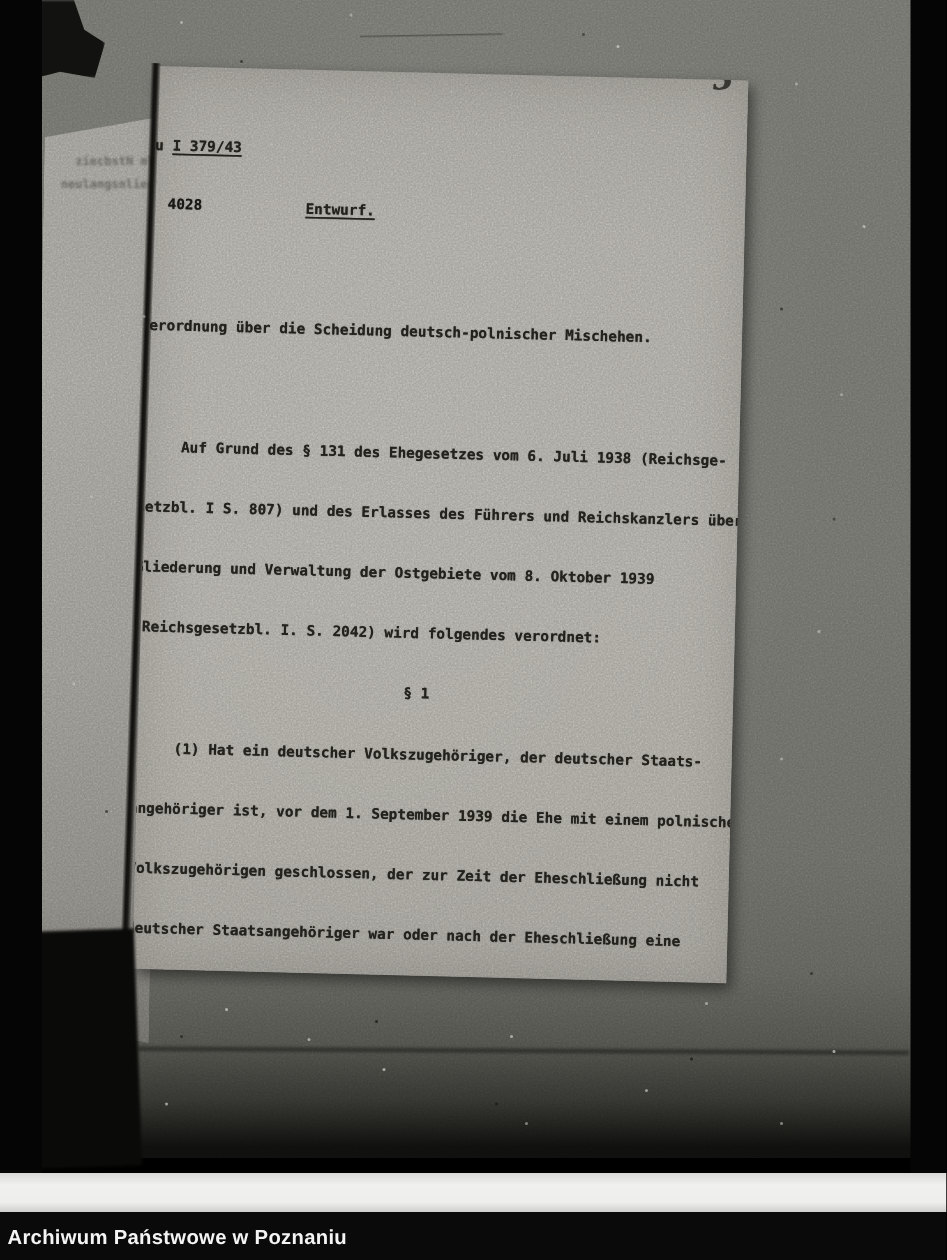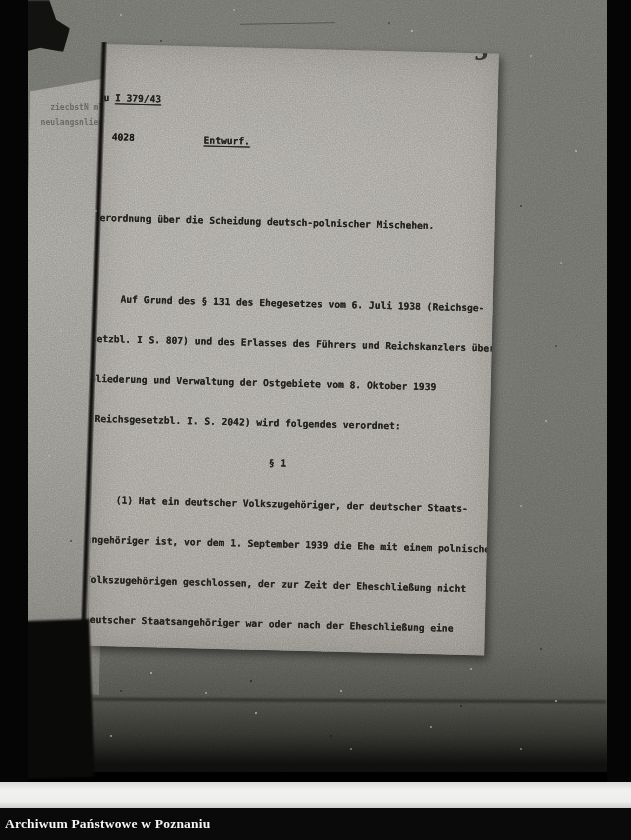--- a/index.html
+++ b/index.html
@@ -102,21 +102,21 @@
   .strip-white{
     position:absolute;left:0;top:782px;width:631px;height:26px;
     background:linear-gradient(180deg,#d9d9d7 0%,#f0f0ee 30%,#eeeeec 75%,#cfcfcd 100%);
   }
   .footer-bar{
     position:absolute;left:0;top:808px;width:631px;height:32px;background:#0a0a0a;
     display:flex;align-items:center;
   }
   .footer-label{
     color:#f4f4f4;font-weight:bold;font-size:13.5px;letter-spacing:.2px;padding-left:5px;
-    font-family:Liberation Serif, serif;
+    font-family:Liberation Sans, sans-serif;
   }
 </style>
 </head>
 <body>
 
 <div class="backdrop"></div>
 <div class="scratch"></div>
 
 <div class="under-page"></div>
 <div class="bleed"><span>ziecbstN mlg</span><br><span>neulangsnlierG</span></div>

